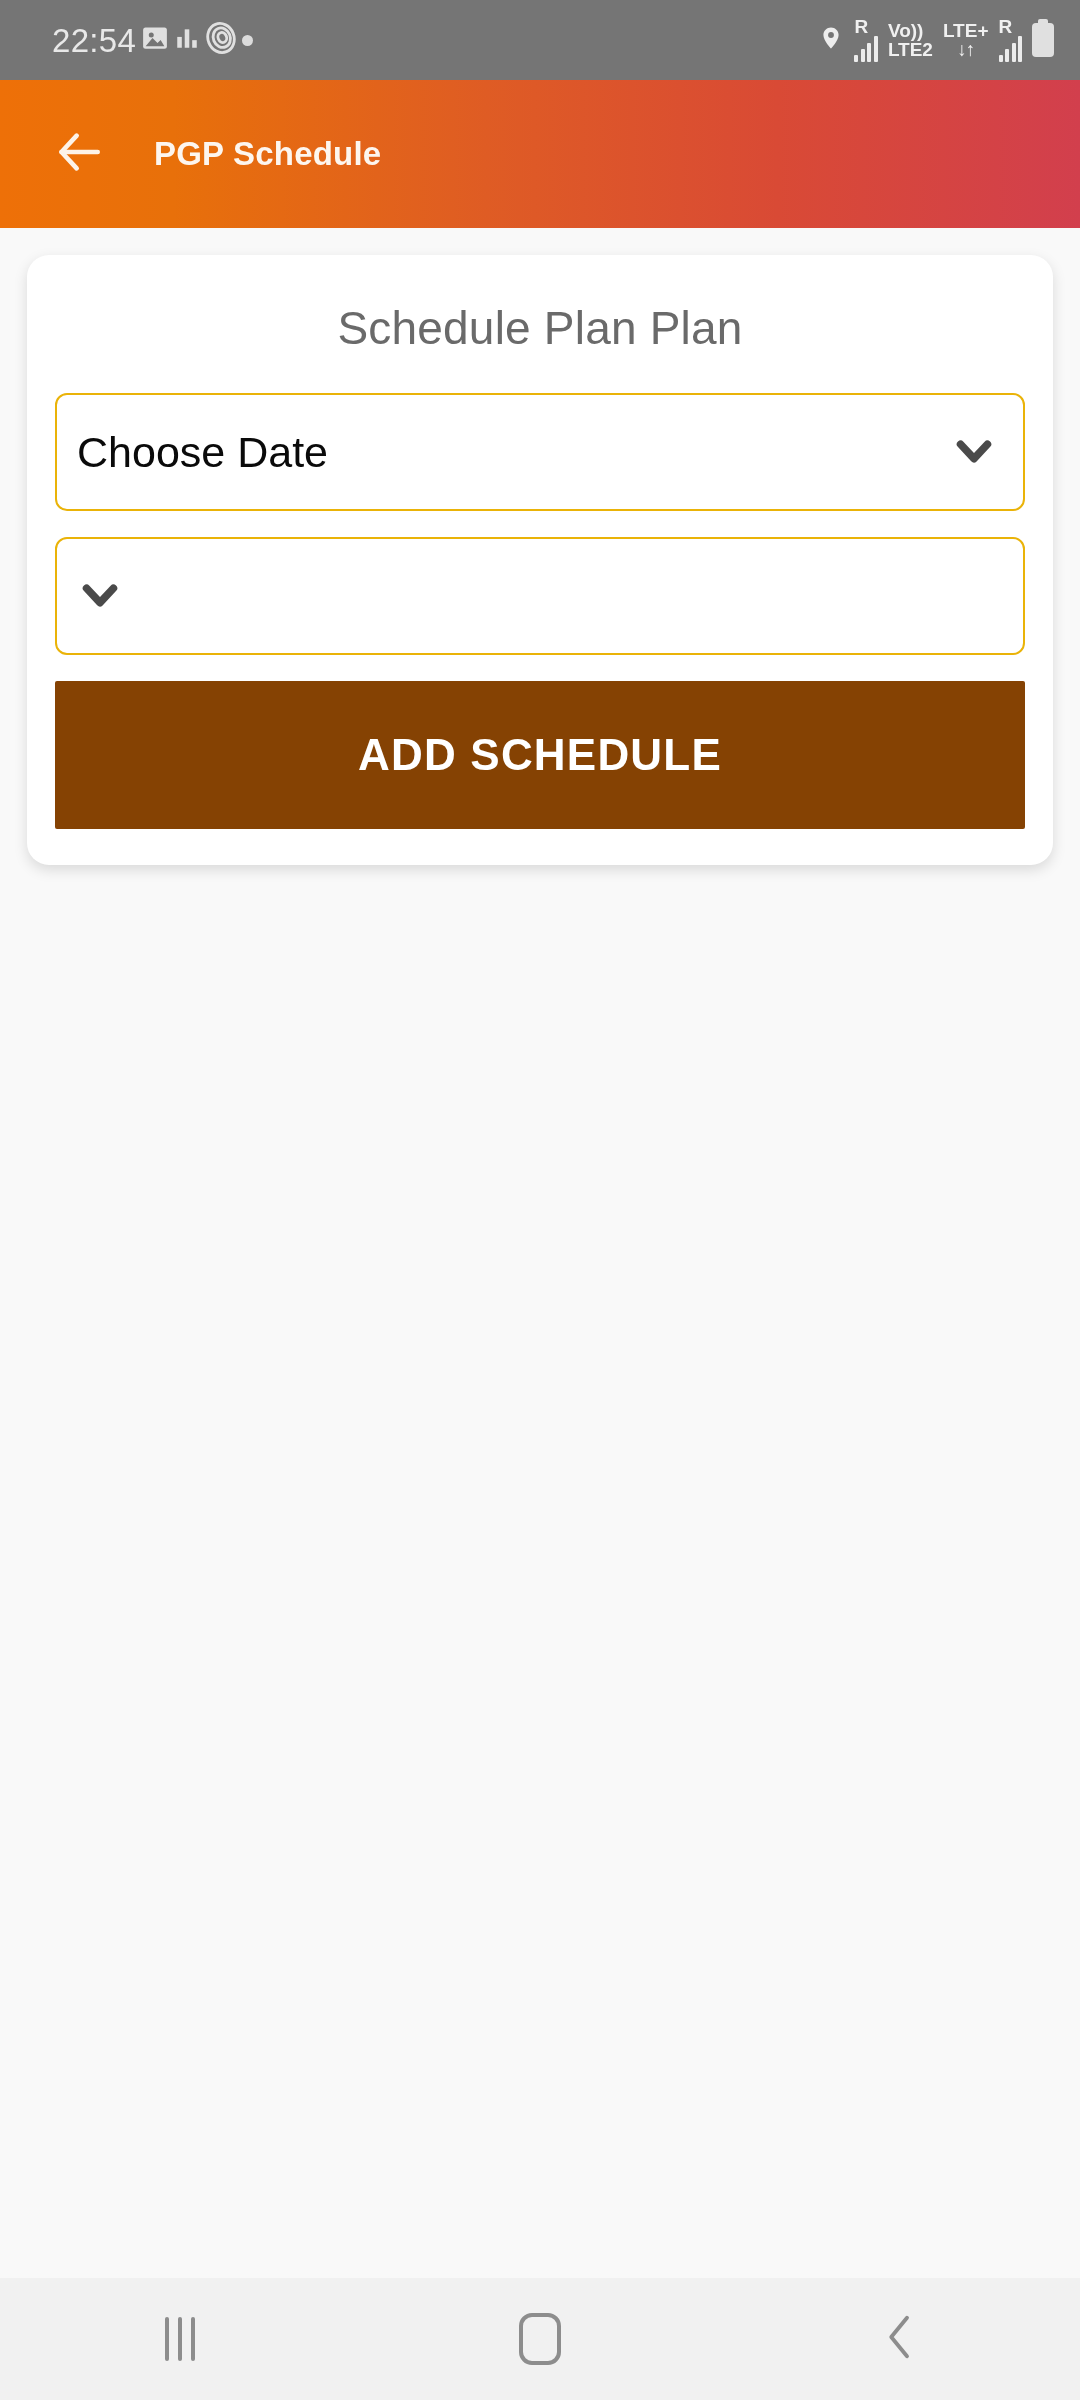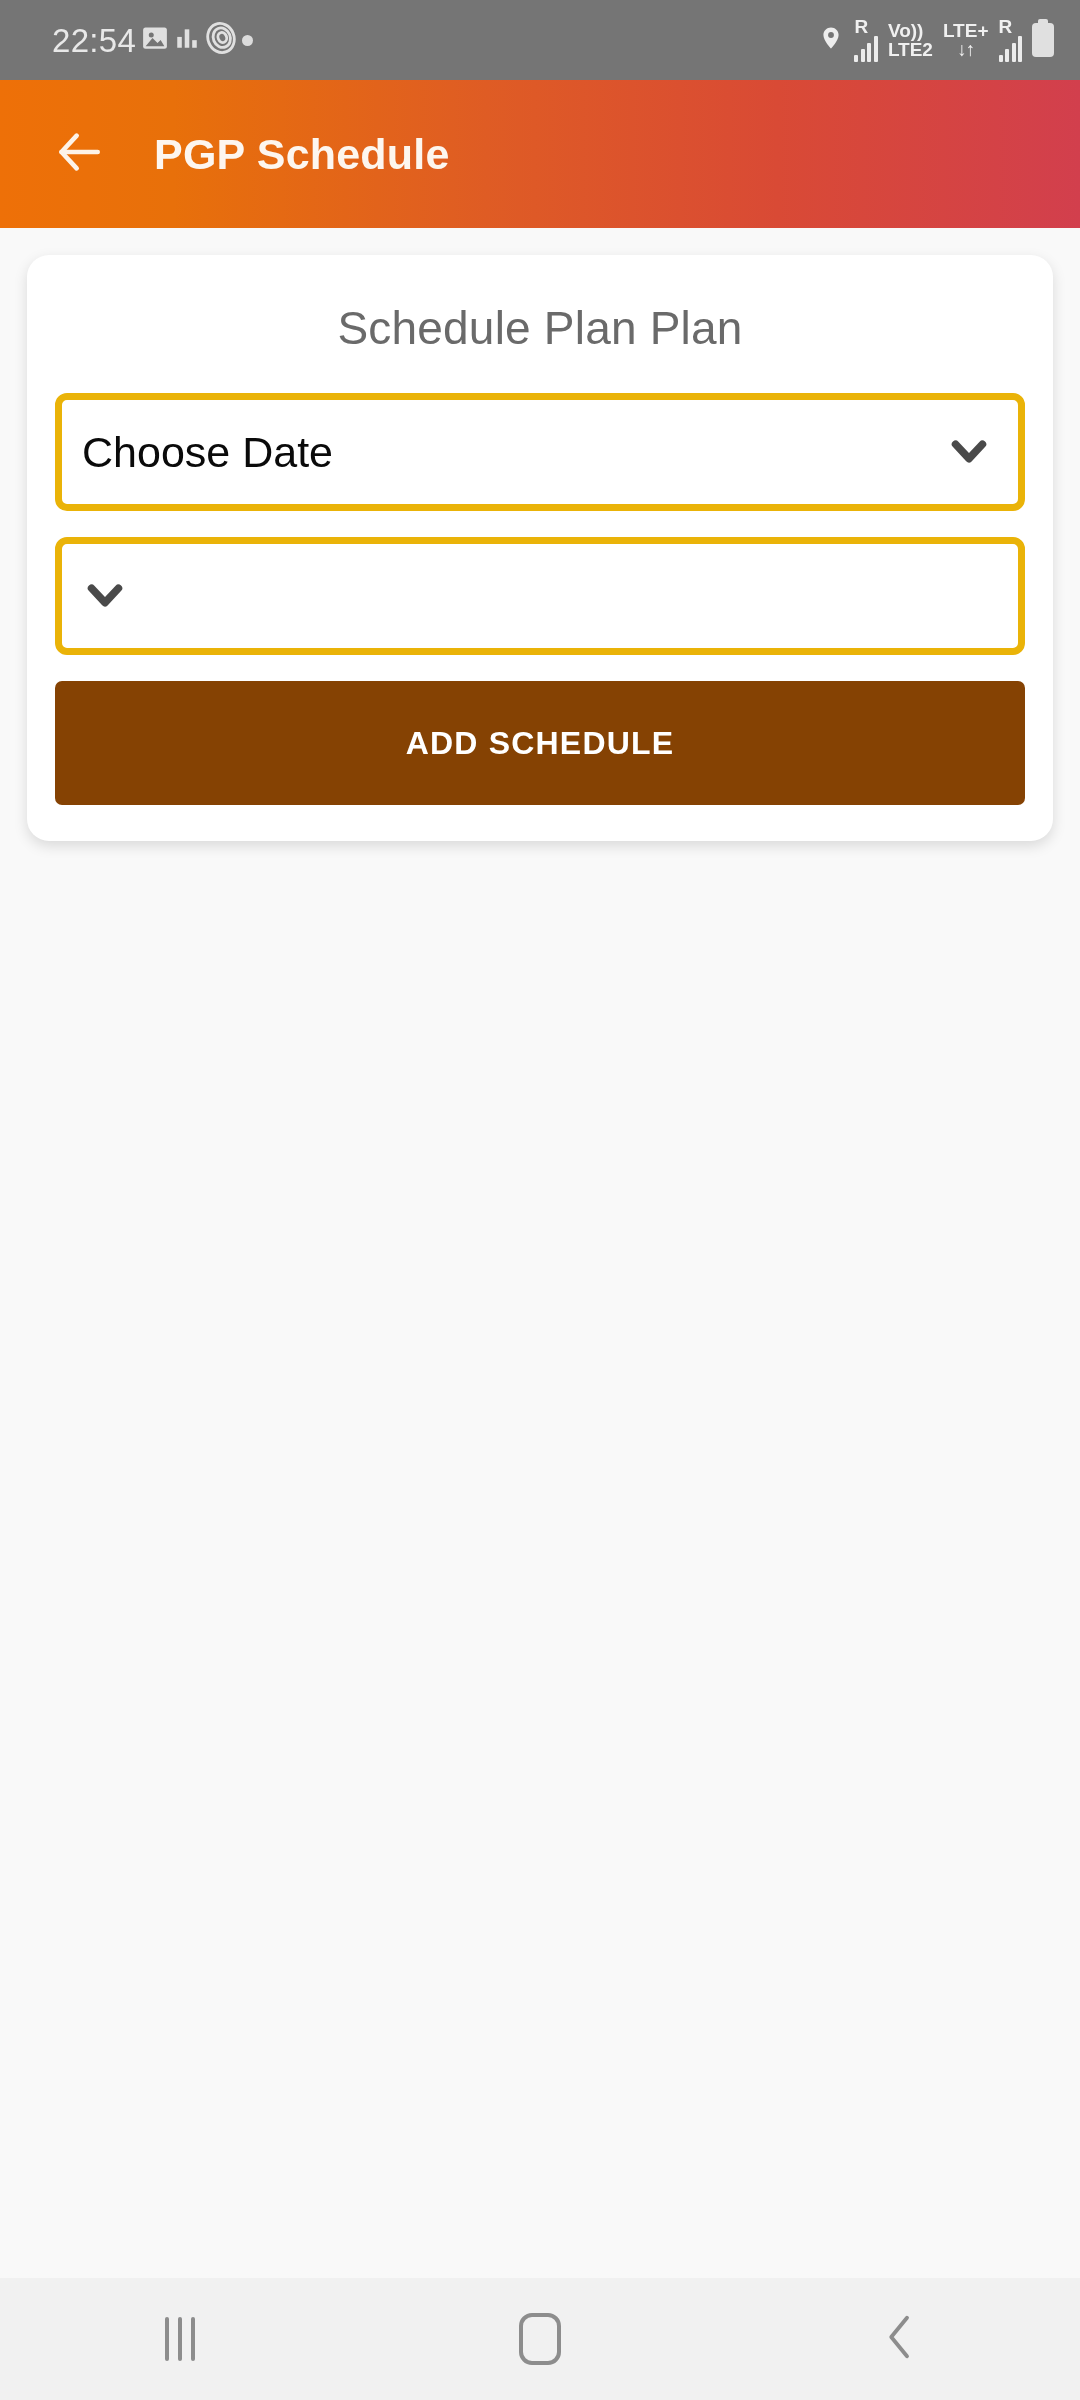--- a/index.html
+++ b/index.html
@@ -49,44 +49,44 @@
   .appbar{
     position:absolute; top:80px; left:0; width:1080px; height:148px;
     background:linear-gradient(90deg,#ee7008 0%,#e8700a 16%,#df5c24 45%,#d94a35 72%,#d23f4d 100%);
     display:flex; align-items:center; padding-left:48px;
   }
   .back-btn{
     width:62px; height:62px; display:flex; align-items:center; justify-content:center;
     cursor:pointer;
   }
   .appbar-title{
-    color:#fdf6ef; font-size:43px; font-weight:700; margin-left:44px; letter-spacing:.2px;
+    color:#fdf6ef; font-size:33px; font-weight:700; margin-left:44px; letter-spacing:.2px;
   }
 
   
   .card{
     position:absolute; top:255px; left:27px; width:1026px;
     background:#ffffff; border-radius:22px;
     box-shadow:0 5px 14px rgba(0,0,0,0.13);
     padding:34px 28px 36px 28px;
   }
   .card-title{
     text-align:center; color:#6a6a6a; font-size:46px; font-weight:400;
     margin:12px 0 38px 0; letter-spacing:.2px;
   }
   .select-row{
-    height:118px; border:7px solid #eab308; border-radius:12px;
+    height:118px; border:2px solid #eab308; border-radius:12px;
     background:#fff; display:flex; align-items:center; justify-content:space-between;
     padding:0 26px 0 20px; margin-bottom:26px; cursor:pointer;
   }
   .select-label{ color:#0a0a0a; font-size:43px; font-weight:400; }
   .chev{ flex:0 0 auto; display:block; }
   .add-btn{
-    height:124px; width:100%; border:none; border-radius:7px;
-    background:#854203; color:#ffffff; font-size:32px; font-weight:700;
+    height:148px; width:100%; border:none; border-radius:2px;
+    background:#854203; color:#ffffff; font-size:44px; font-weight:700;
     letter-spacing:1.2px; cursor:pointer; font-family:"Liberation Sans", sans-serif;
     display:flex; align-items:center; justify-content:center;
   }
 
   
   .navbar{
     position:absolute; left:0; bottom:0; width:1080px; height:122px;
     background:#f1f1f1; display:flex; align-items:center; justify-content:space-around;
   }
   .nav-btn{ width:180px; height:100%; display:flex; align-items:center; justify-content:center; cursor:pointer;}

